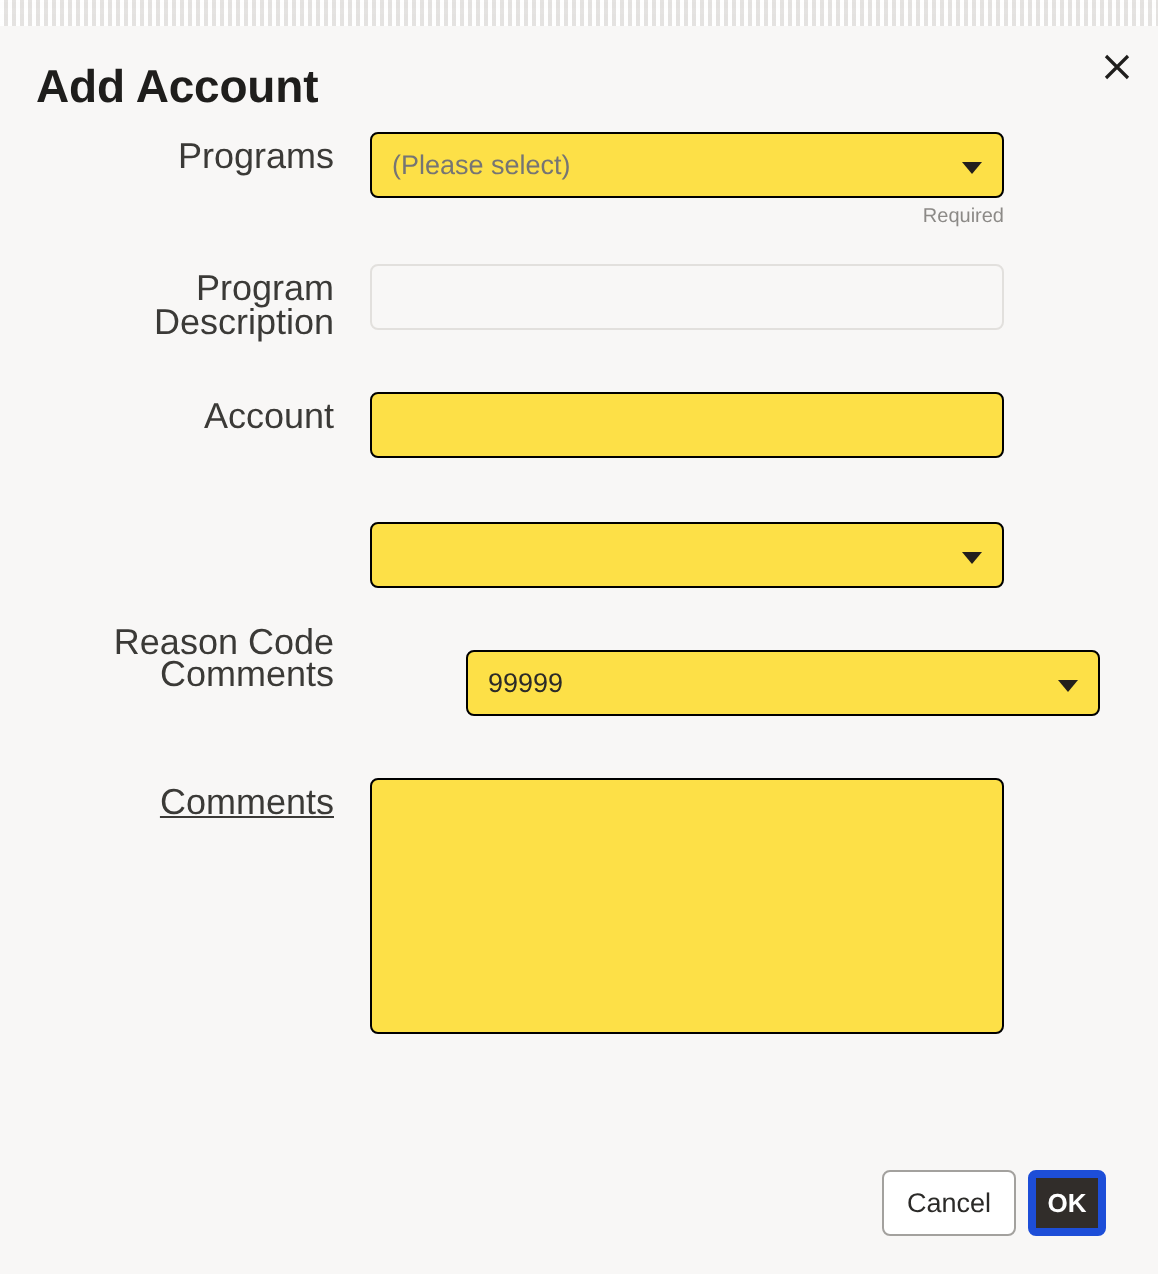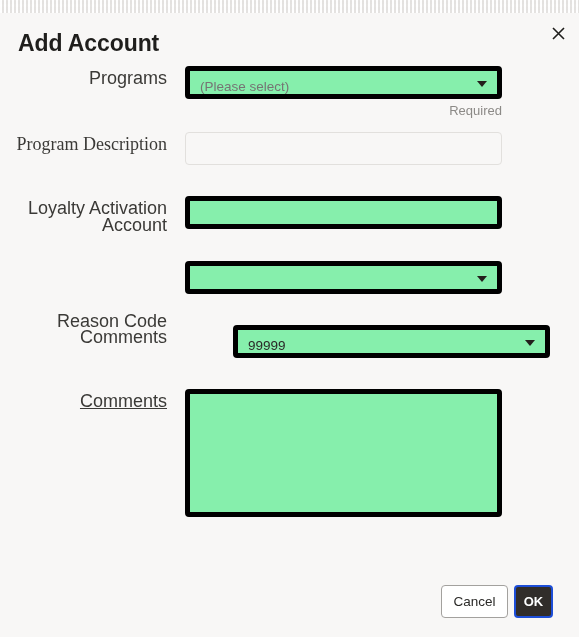--- a/index.html
+++ b/index.html
@@ -100,22 +100,22 @@
   .control {
     position: absolute;
     left: 185px;
   }
 
   .text-input,
   .select-box,
   .textarea-box {
     box-sizing: border-box;
     width: 317px;
-    background: #86efac;
-    border: 5px solid #000000;
+    background: #fde047;
+    border: 1px solid #000000;
     border-radius: 4px;
     font-family: "Liberation Sans", sans-serif;
     font-size: 13.5px;
     color: #2b2a28;
     padding: 0 10px;
   }
   .text-input { height: 33px; line-height: 31px; }
   .textarea-box {
     height: 128px;
     padding: 7px 10px;
@@ -158,21 +158,21 @@
     border-left: 5px solid transparent;
     border-right: 5px solid transparent;
     border-top: 6px solid #231f1c;
   }
 
   .helper-text {
     position: absolute;
     left: 185px;
     width: 317px;
     text-align: right;
-    font-size: 13px;
+    font-size: 10px;
     color: #8c8a87;
   }
 
   
   .footer {
     position: absolute;
     left: 0;
     top: 559px;
     width: 579px;
     height: 65px;
@@ -196,21 +196,21 @@
     width: 67px;
     background: #ffffff;
     border: 1px solid #a3a19e;
     color: #2b2a28;
   }
   .btn-ok {
     left: 514px;
     top: 13px;
     width: 39px;
     background: #312d2a;
-    border: 2px solid #1d4ed8;
+    border: 4px solid #1d4ed8;
     color: #ffffff;
     font-weight: bold;
     font-size: 13px;
   }
 </style>
 </head>
 <body>
 
 <div class="top-texture"></div>
 
@@ -234,29 +234,28 @@
       <div class="control" style="top:5px;">
         <div class="select-box">
           <span class="select-value placeholder">(Please select)</span>
           <span class="select-arrow"></span>
         </div>
       </div>
       <div class="helper-text" style="top:42px;">Required</div>
     </div>
 
     <div class="form-row" style="top:66px;">
-      <div class="field-label" style="top:9px;font-family:Liberation Serif, serif;">Program Description</div>
+      <div class="field-label" style="top:9px;">Program Description</div>
       <div class="control" style="top:5px;">
         <input class="text-input disabled" type="text" disabled="" value="" style="">
       </div>
     </div>
 
     <div class="form-row" style="top:130px;">
       <div class="field-label" style="top:9px;">
-        <div>Loyalty Activation</div>
         <div>Account</div>
       </div>
       <div class="control" style="top:5px;">
         <input class="text-input" type="text" value="" style="">
       </div>
     </div>
 
     <div class="form-row" style="top:195px;">
       <div class="field-label" style="top:9px;margin-top:48px;">Reason Code</div>
       <div class="control" style="top:5px;">

